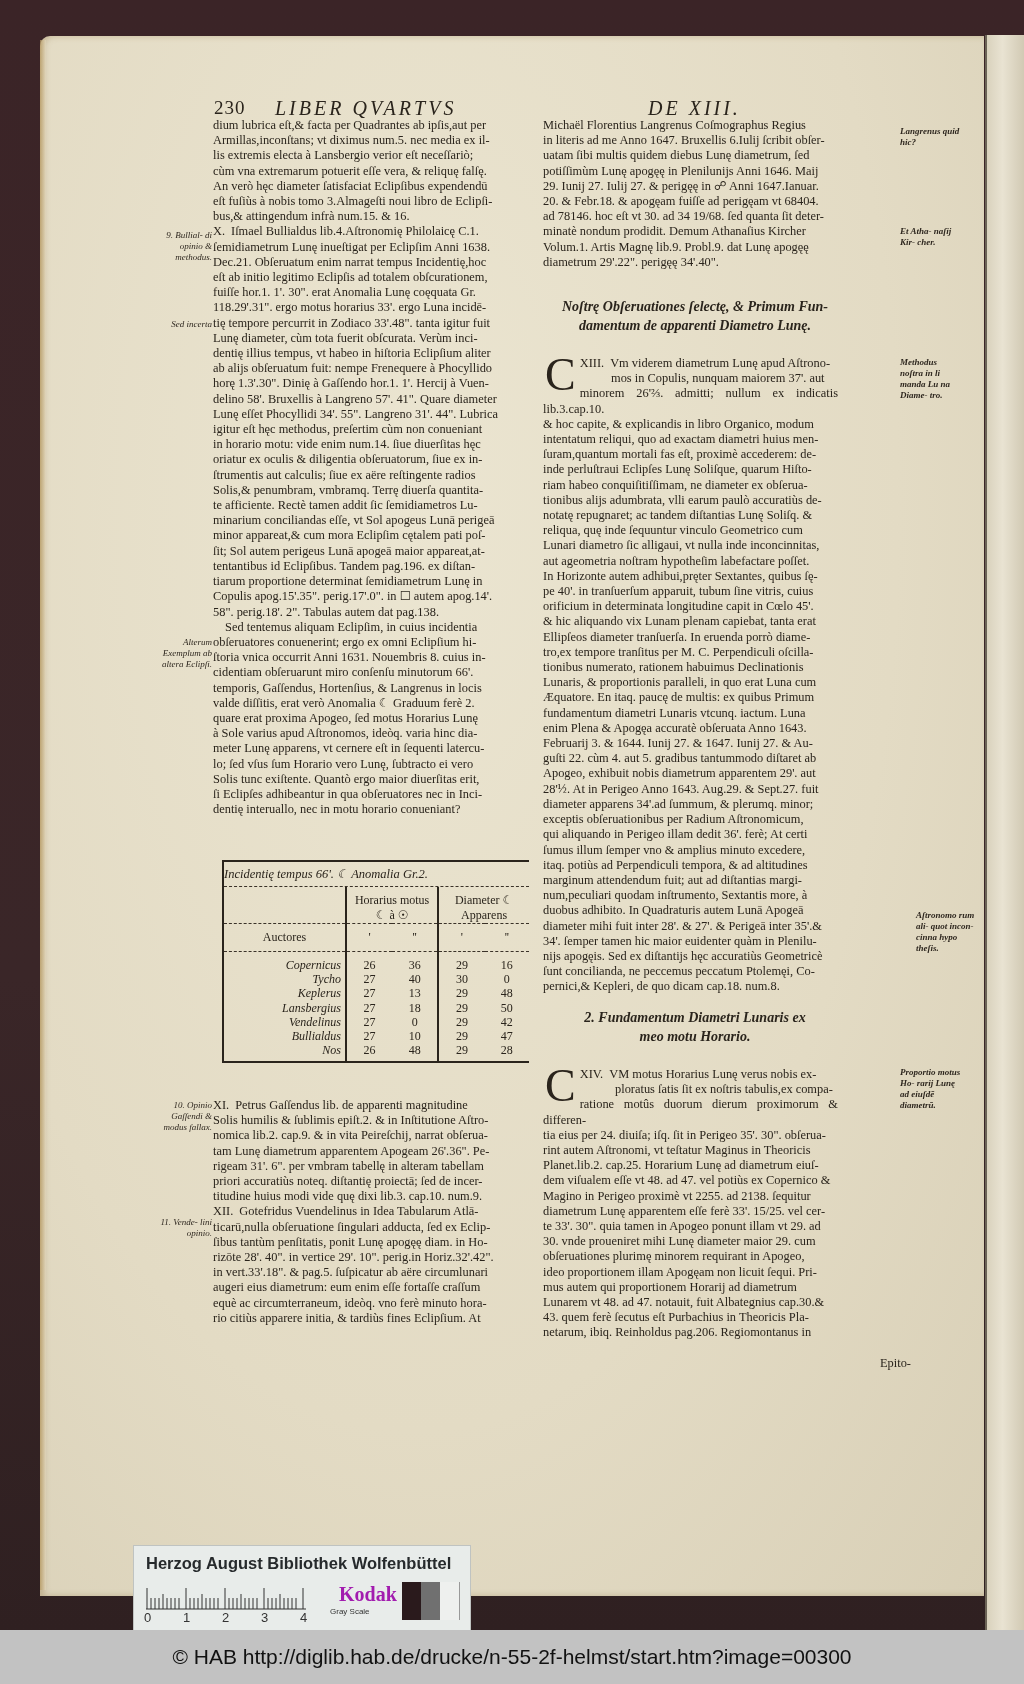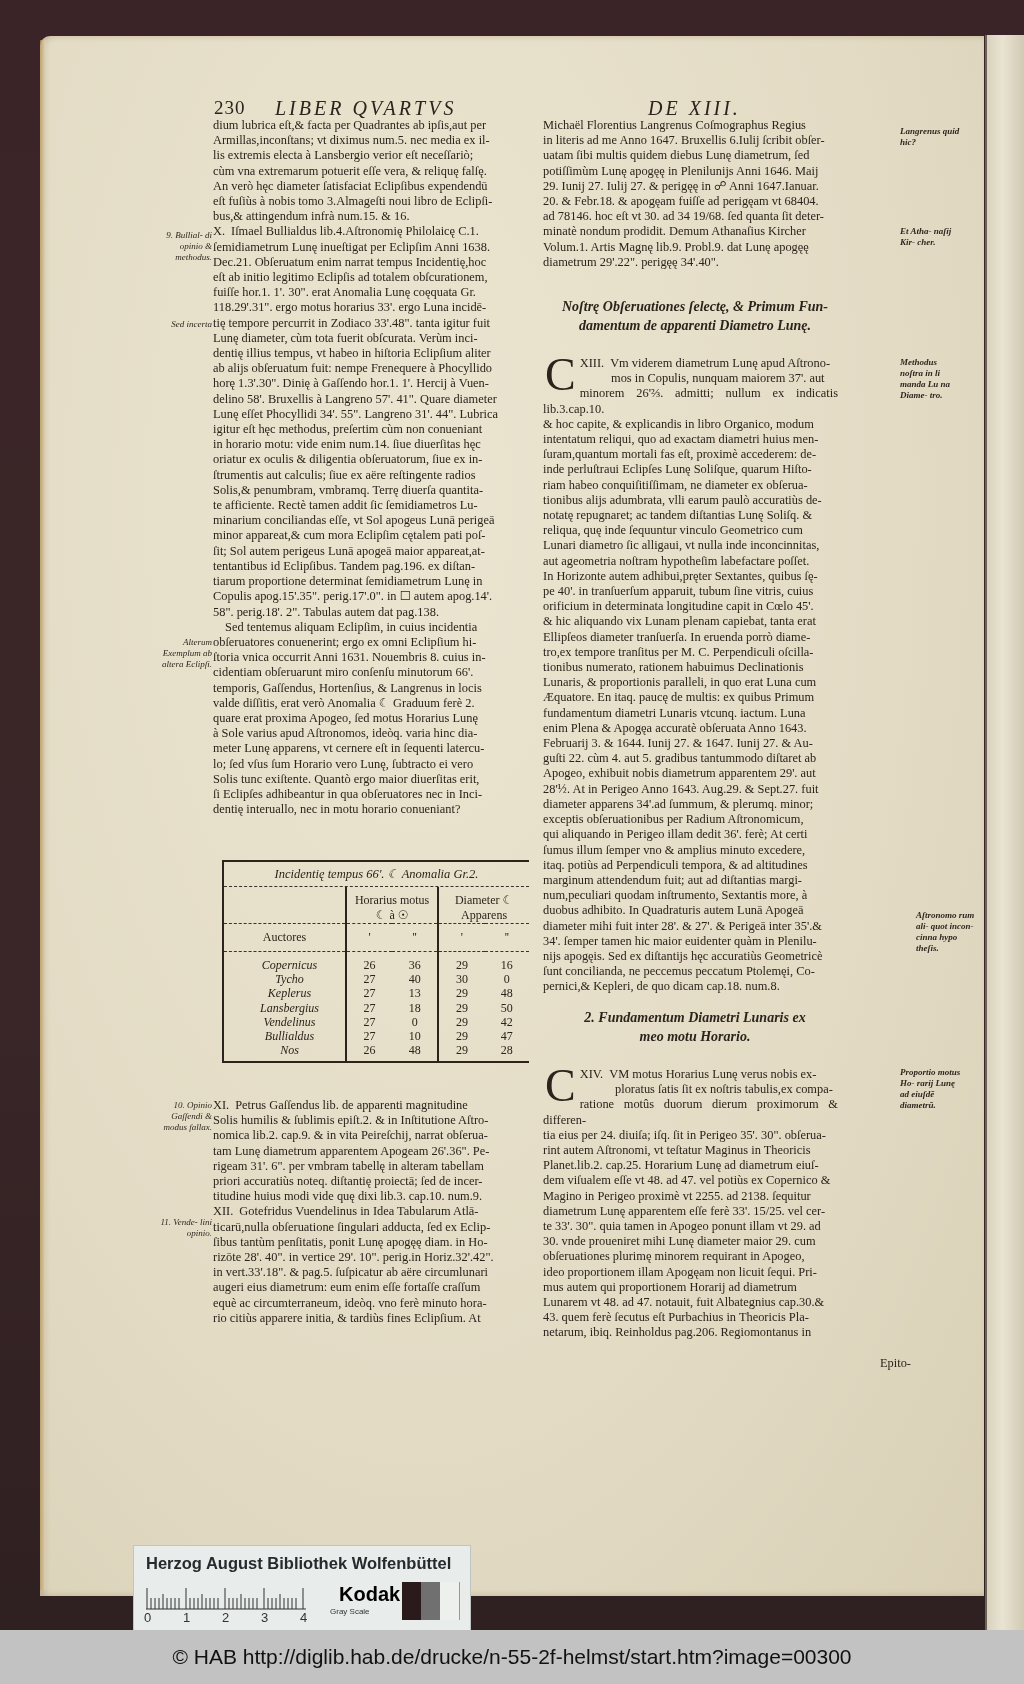--- a/index.html
+++ b/index.html
@@ -60,48 +60,48 @@
   .numeral { font-weight:normal; margin-right:6px; }
 
   
   .table-wrap {
     position:absolute; left:222px; top:860px; width:305px;
     border-top:2px solid #2a241c; border-bottom:2px solid #2a241c;
     border-left:2px solid #2a241c;
     font-size:12px;
   }
   .table-title {
-    text-align:center; font-style:italic; padding:4px 0; border-bottom:1px dashed #3a3228;
+    text-align:left; font-style:italic; padding:4px 0; border-bottom:1px dashed #3a3228;
     font-size:12.5px;
   }
   table { border-collapse:collapse; width:100%; }
   th, td { padding:0 4px; text-align:center; font-weight:normal; }
   .grp { border-left:2px solid #2a241c; }
   .hdr-row th { padding-top:6px; line-height:15px; }
   .sub-row th { border-top:1px dashed #3a3228; border-bottom:1px dashed #3a3228; padding:6px 0; }
-  .auth { text-align:center; font-style:italic; padding-left:14px; }
+  .auth { text-align:right; font-style:italic; padding-left:14px; }
   tbody td { line-height:14.2px; }
   tbody tr:first-child td { padding-top:6px; }
   tbody tr:last-child td { padding-bottom:4px;font-family:Liberation Serif, serif; }
 
   .catchword { position:absolute; left:880px; top:1356px; font-size:12.4px; }
 
   
   .hab-card {
     position:absolute; left:133px; top:1545px; width:336px; height:86px;
     background:#e8ecea; border:1px solid #bfc3c1;
   }
   .hab-title {
     position:absolute; left:12px; top:8px; font-weight:bold; font-size:16.5px; color:#262a2c;
     font-family:Liberation Sans, sans-serif; white-space:nowrap;
   }
   .ruler { position:absolute; left:12px; top:38px; width:165px; height:26px; }
   .ruler-nums { position:absolute; left:10px; top:64px; width:180px; height:16px; }
   .ruler-nums span { position:absolute; font-family:"Liberation Sans",sans-serif; font-size:13px; color:#333; }
-  .kodak { position:absolute; left:205px; top:37px; font-family:Liberation Sans, sans-serif; font-weight:bold; font-size:20px; color:#000000; }
+  .kodak { position:absolute; left:205px; top:37px; font-family:Liberation Serif, serif; font-weight:bold; font-size:20px; color:#a21caf; }
   .kodak-sub { position:absolute; left:196px; top:61px; font-family:"Liberation Sans",sans-serif; font-size:8px; color:#333; }
   .gray-swatch { position:absolute; top:36px; height:38px; }
 
   .footer {
     position:absolute; left:0; top:1630px; width:1024px; height:54px; background:#c2c2c2;
     text-align:center; font-family:"Liberation Sans",sans-serif; font-size:21px; color:#111;
     line-height:54px;
   }
 </style>
 </head>

